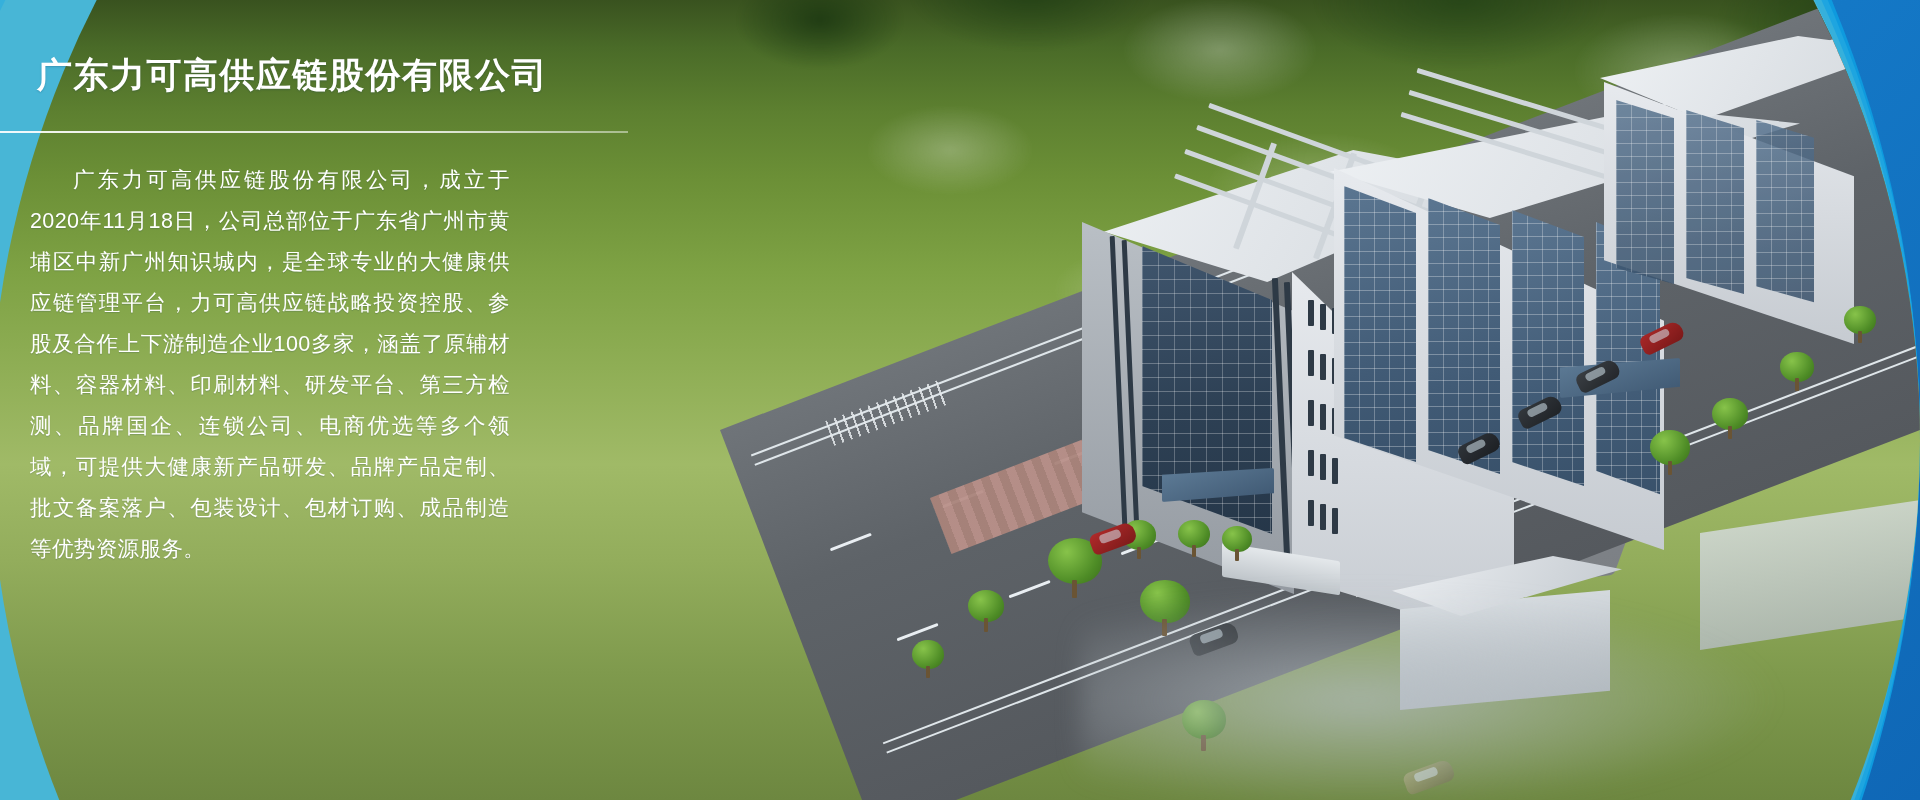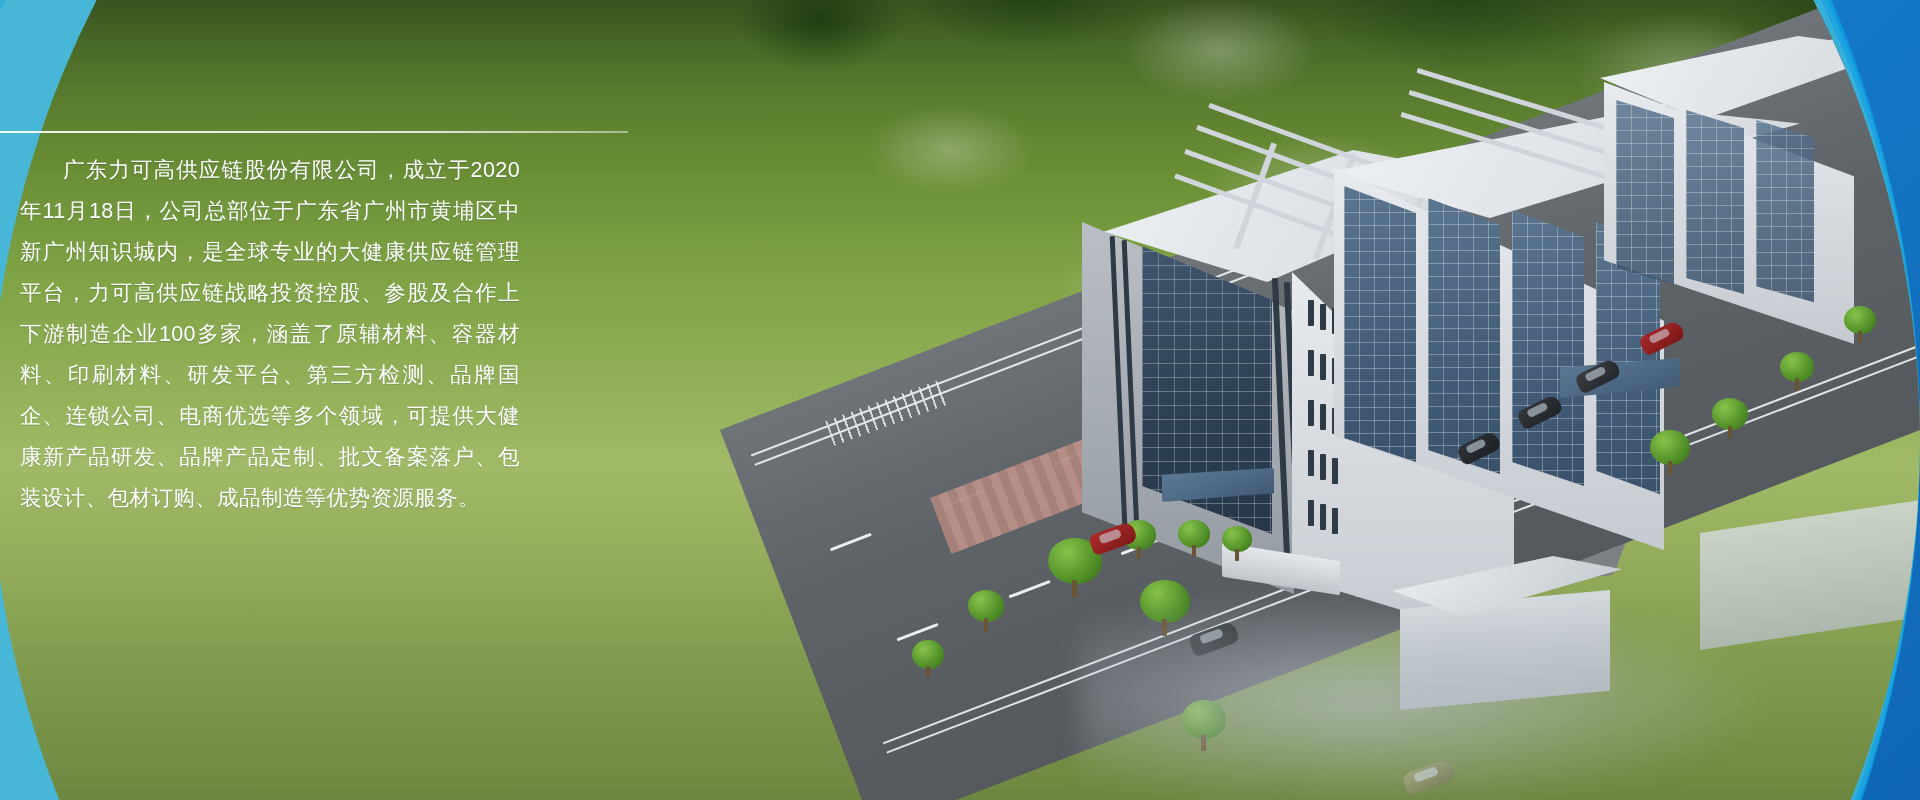--- a/index.html
+++ b/index.html
@@ -185,21 +185,21 @@
     position:absolute;left:0;top:131px;width:628px;height:2px;
     background:linear-gradient(90deg,rgba(255,255,255,.92) 0%,rgba(255,255,255,.80) 70%,rgba(255,255,255,.45) 100%);
   }
   .body{
     position:absolute;left:20px;top:150px;width:500px;
     color:#ffffff;font-size:21.5px;line-height:41px;
     letter-spacing:.4px;
     text-align:justify;
     text-shadow:0 1px 1px rgba(0,40,80,.18);
   }
-  .body p{margin:0;text-indent:2em;}
+  .body p{margin:10px;text-indent:2em;}
 </style>
 </head>
 <body>
 
 <div id="stage">
 
   <div class="bg-base"></div>
 
   <div class="arc arc-1"></div>
   <div class="arc arc-2"></div>
@@ -385,20 +385,21 @@
       <div class="car" style="left:1576px;top:366px;width:44px;height:20px;background:linear-gradient(160deg,#3a3f44,#23262a);transform:rotate(-26deg);"></div>
       <div class="car" style="left:1518px;top:402px;width:44px;height:20px;background:linear-gradient(160deg,#33383d,#1f2226);transform:rotate(-26deg);"></div>
       <div class="car" style="left:1458px;top:438px;width:42px;height:20px;background:linear-gradient(160deg,#2f343a,#1c1f23);transform:rotate(-26deg);"></div>
 
       <div class="mist"></div>
     </div>
   </div>
 
   <div class="textcol">
 
+    <div class="title">广东力可高供应链股份有限公司</div>
 
     <div class="divider"></div>
 
     <div class="body">
       <p>广东力可高供应链股份有限公司，成立于2020年11月18日，公司总部位于广东省广州市黄埔区中新广州知识城内，是全球专业的大健康供应链管理平台，力可高供应链战略投资控股、参股及合作上下游制造企业100多家，涵盖了原辅材料、容器材料、印刷材料、研发平台、第三方检测、品牌国企、连锁公司、电商优选等多个领域，可提供大健康新产品研发、品牌产品定制、批文备案落户、包装设计、包材订购、成品制造等优势资源服务。</p>
     </div>
 
   </div>
 
 </div>

